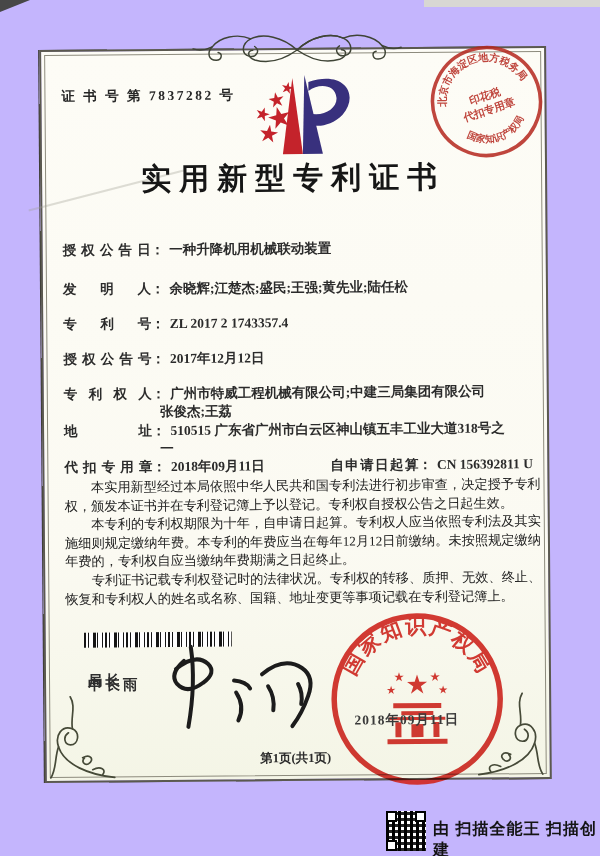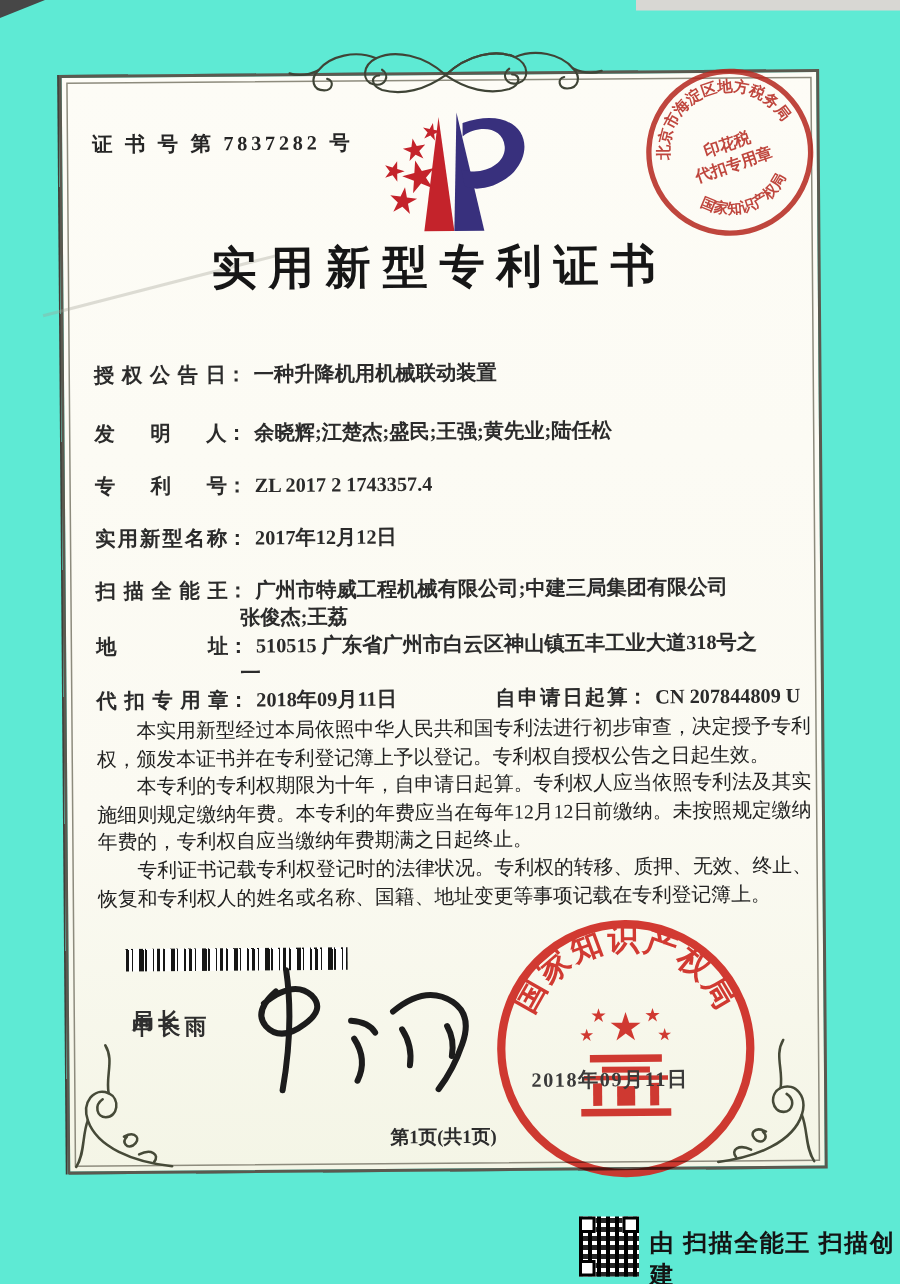--- a/index.html
+++ b/index.html
@@ -1,16 +1,16 @@
 <!DOCTYPE html>
 <html><head>
 <meta charset="utf-8">
 <style>
   html,body{margin:0;padding:0;background:#e9e9e7;}
-  .page{position:relative;width:600px;height:856px;background:#5eead4;overflow:hidden;
+  .page{position:relative;width:600px;height:856px;background:#c4b5fd;overflow:hidden;
         font-family:"Liberation Serif","DejaVu Serif",serif;}
   .tilt{position:absolute;inset:0;transform:rotate(-0.45deg);transform-origin:300px 420px;}
   
   .frame{position:absolute;left:42px;top:48px;width:503px;height:729px;
          border:2px solid #5b594f;outline:1px solid #8d8b7d;outline-offset:-6px;
          background:linear-gradient(180deg,#fdfcf6 0%,#fbfaf2 68%,#f4f5e6 100%);
          box-shadow:-1px 0 0 #3e3d37;}
   .artifact-tl{position:absolute;left:0;top:0;width:30px;height:12px;background:#474747;
                clip-path:polygon(0 0,100% 0,0 100%);}
   .artifact-tr{position:absolute;left:424px;top:0;width:176px;height:7px;background:#d8d7d3;}
@@ -127,37 +127,37 @@
 
     <div class="frow" style="top:279px">
       <span class="flabel">发明人</span><span>：</span><span class="fvalue">余晓辉;江楚杰;盛民;王强;黄先业;陆任松</span>
     </div>
 
     <div class="frow" style="top:314px">
       <span class="flabel">专利号</span><span>：</span><span class="fvalue">ZL 2017 2 1743357.4</span>
     </div>
 
     <div class="frow" style="top:349px">
-      <span class="flabel">实用新型名称</span><span>：</span><span class="fvalue">2017年12月12日</span>
+      <span class="flabel">授权公告号</span><span>：</span><span class="fvalue">2017年12月12日</span>
     </div>
 
     <div class="frow" style="top:384px">
-      <div><span class="flabel">扫描全能王</span><span>：</span><span class="fvalue">广州市特威工程机械有限公司;中建三局集团有限公司</span></div>
+      <div><span class="flabel">专利权人</span><span>：</span><span class="fvalue">广州市特威工程机械有限公司;中建三局集团有限公司</span></div>
       <div class="fline2">张俊杰;王荔</div>
     </div>
 
     <div class="frow" style="top:421px">
       <div><span class="flabel">地址</span><span>：</span><span class="fvalue">510515 广东省广州市白云区神山镇五丰工业大道318号之</span></div>
       <div class="fline2">一</div>
     </div>
 
     <div class="frow" style="top:457px;width:478px">
       <span class="flabel">代扣专用章</span><span>：</span><span class="fvalue">2018年09月11日</span>
       <span class="right-field">
-        <span class="flabel">自申请日起算</span><span>：</span><span class="fvalue">CN 207844809 U</span>
+        <span class="flabel">自申请日起算</span><span>：</span><span class="fvalue">CN 156392811 U</span>
       </span>
     </div>
 
     <div class="paras">
       <p>本实用新型经过本局依照中华人民共和国专利法进行初步审查，决定授予专利权，颁发本证书并在专利登记簿上予以登记。专利权自授权公告之日起生效。</p>
       <p>本专利的专利权期限为十年，自申请日起算。专利权人应当依照专利法及其实施细则规定缴纳年费。本专利的年费应当在每年12月12日前缴纳。未按照规定缴纳年费的，专利权自应当缴纳年费期满之日起终止。</p>
       <p>专利证书记载专利权登记时的法律状况。专利权的转移、质押、无效、终止、恢复和专利权人的姓名或名称、国籍、地址变更等事项记载在专利登记簿上。</p>
     </div>
 
     <div class="barcode"></div>

